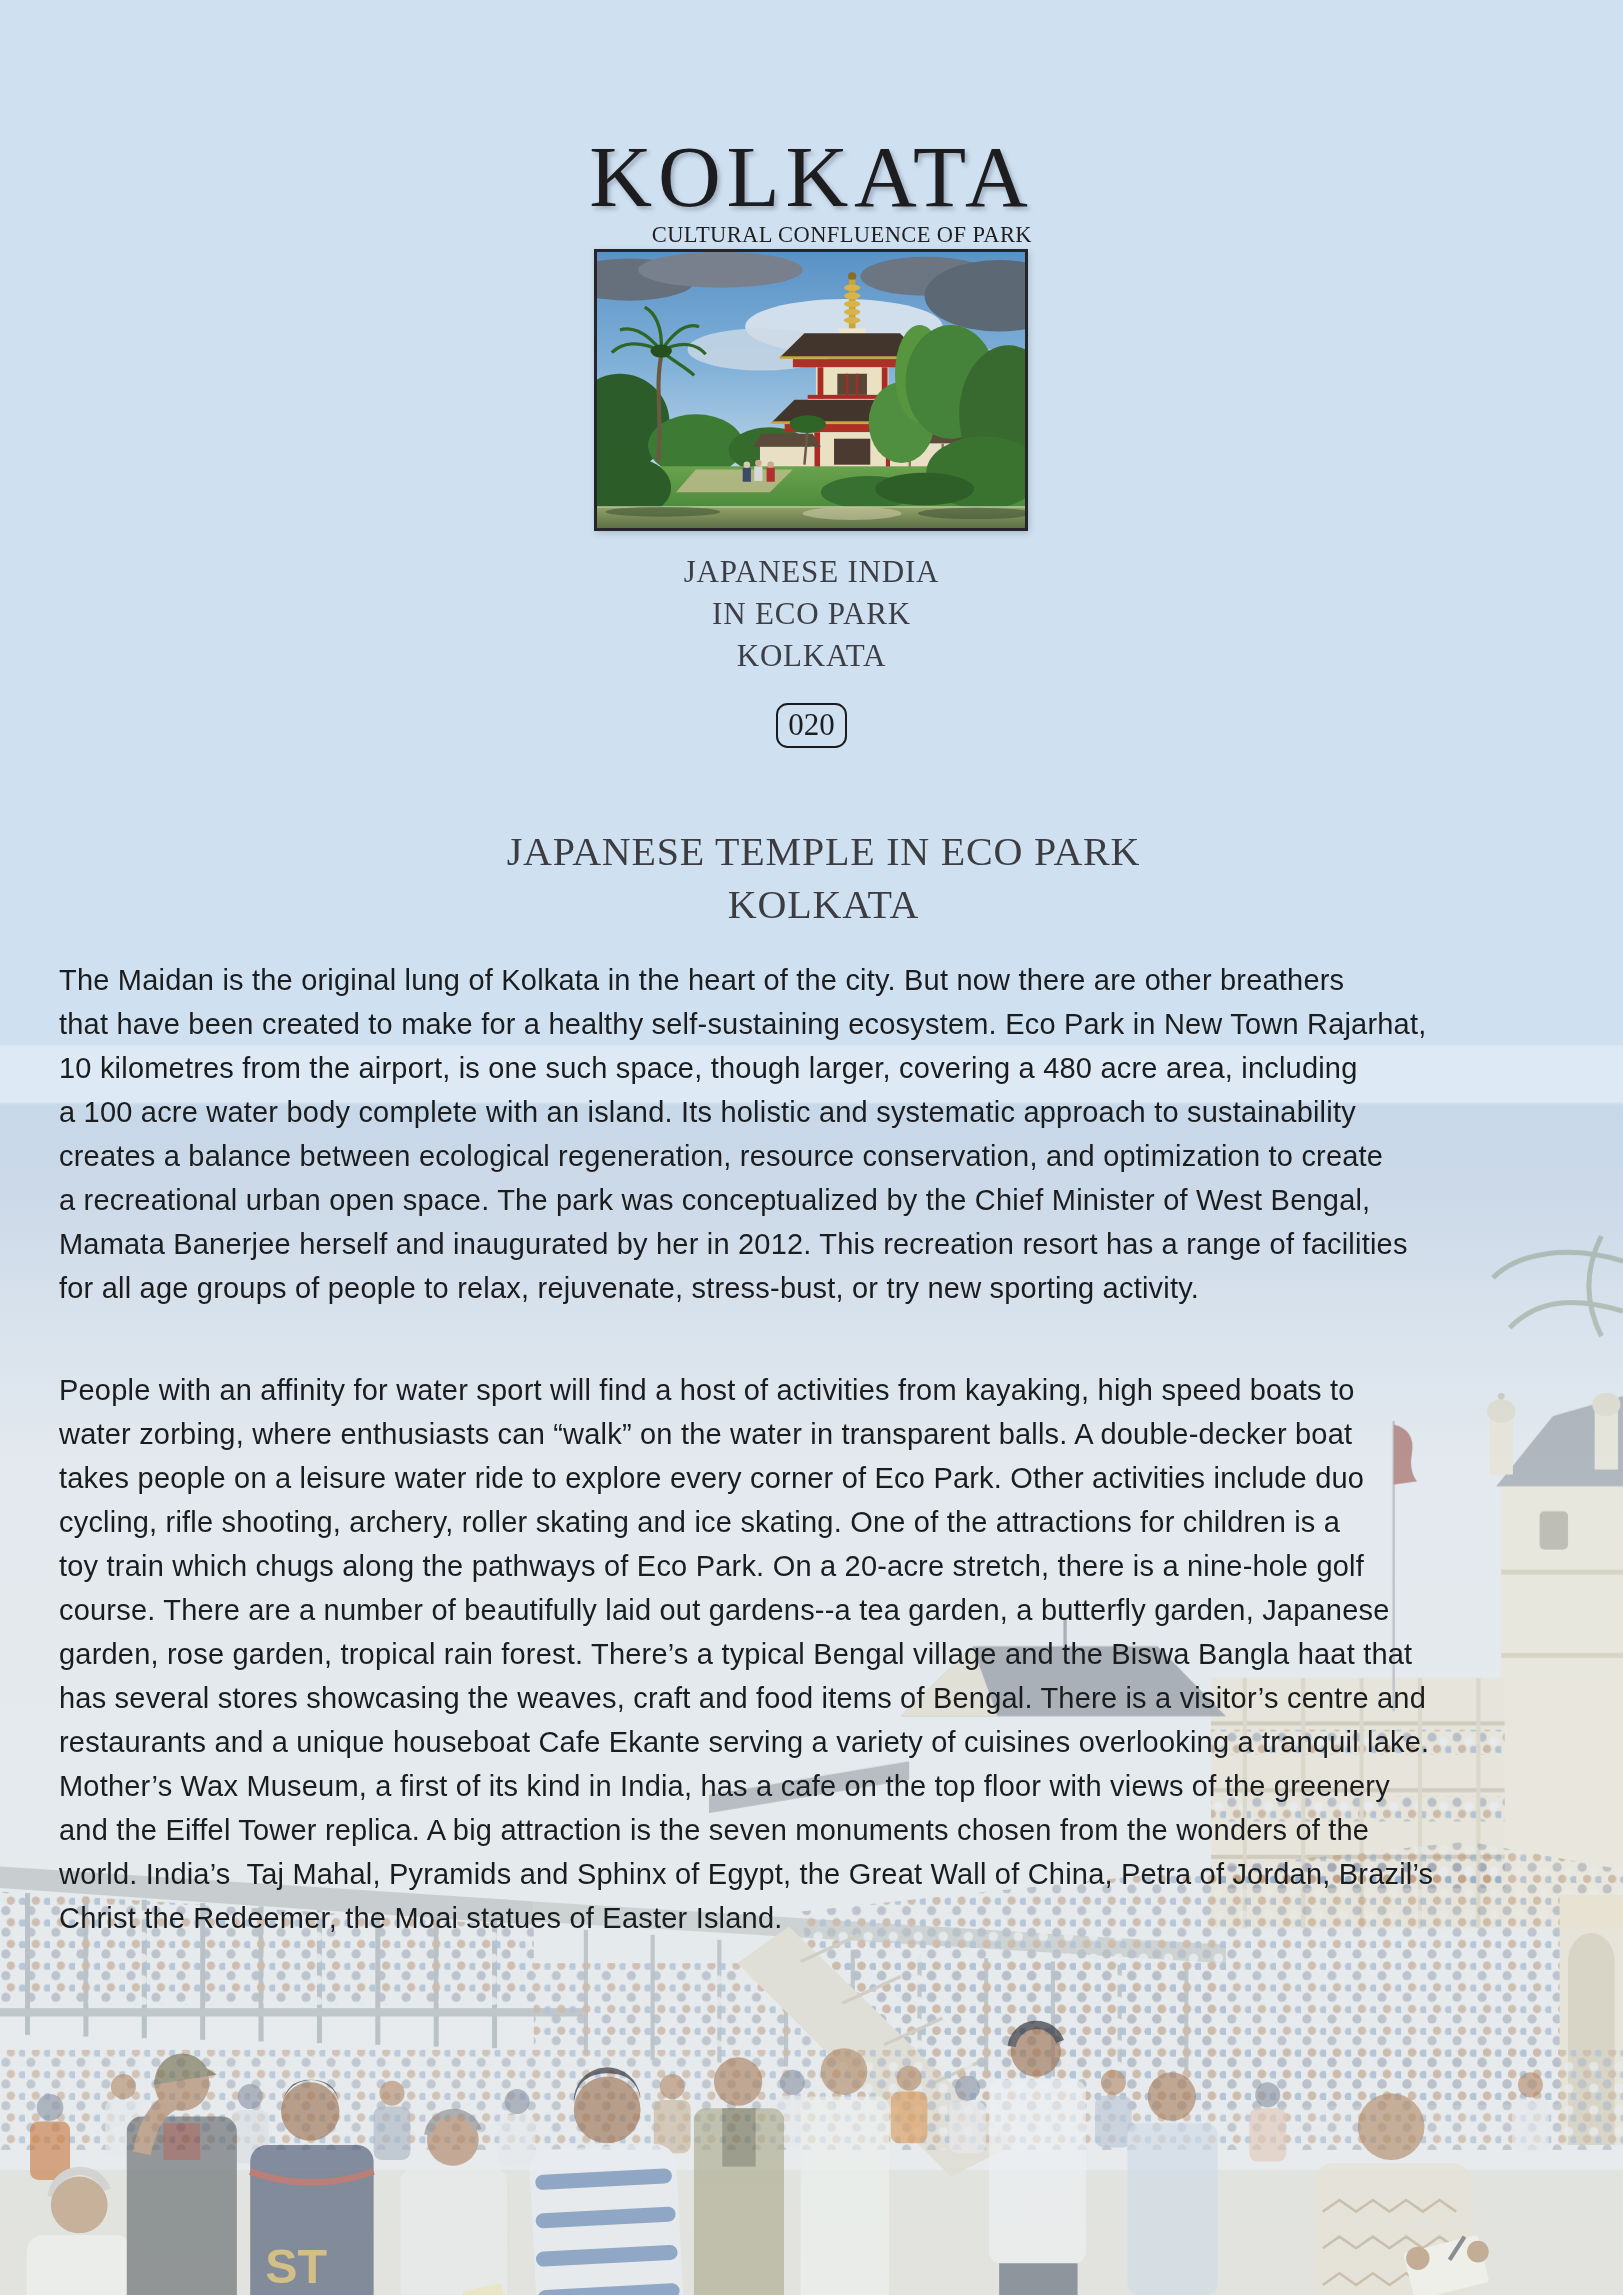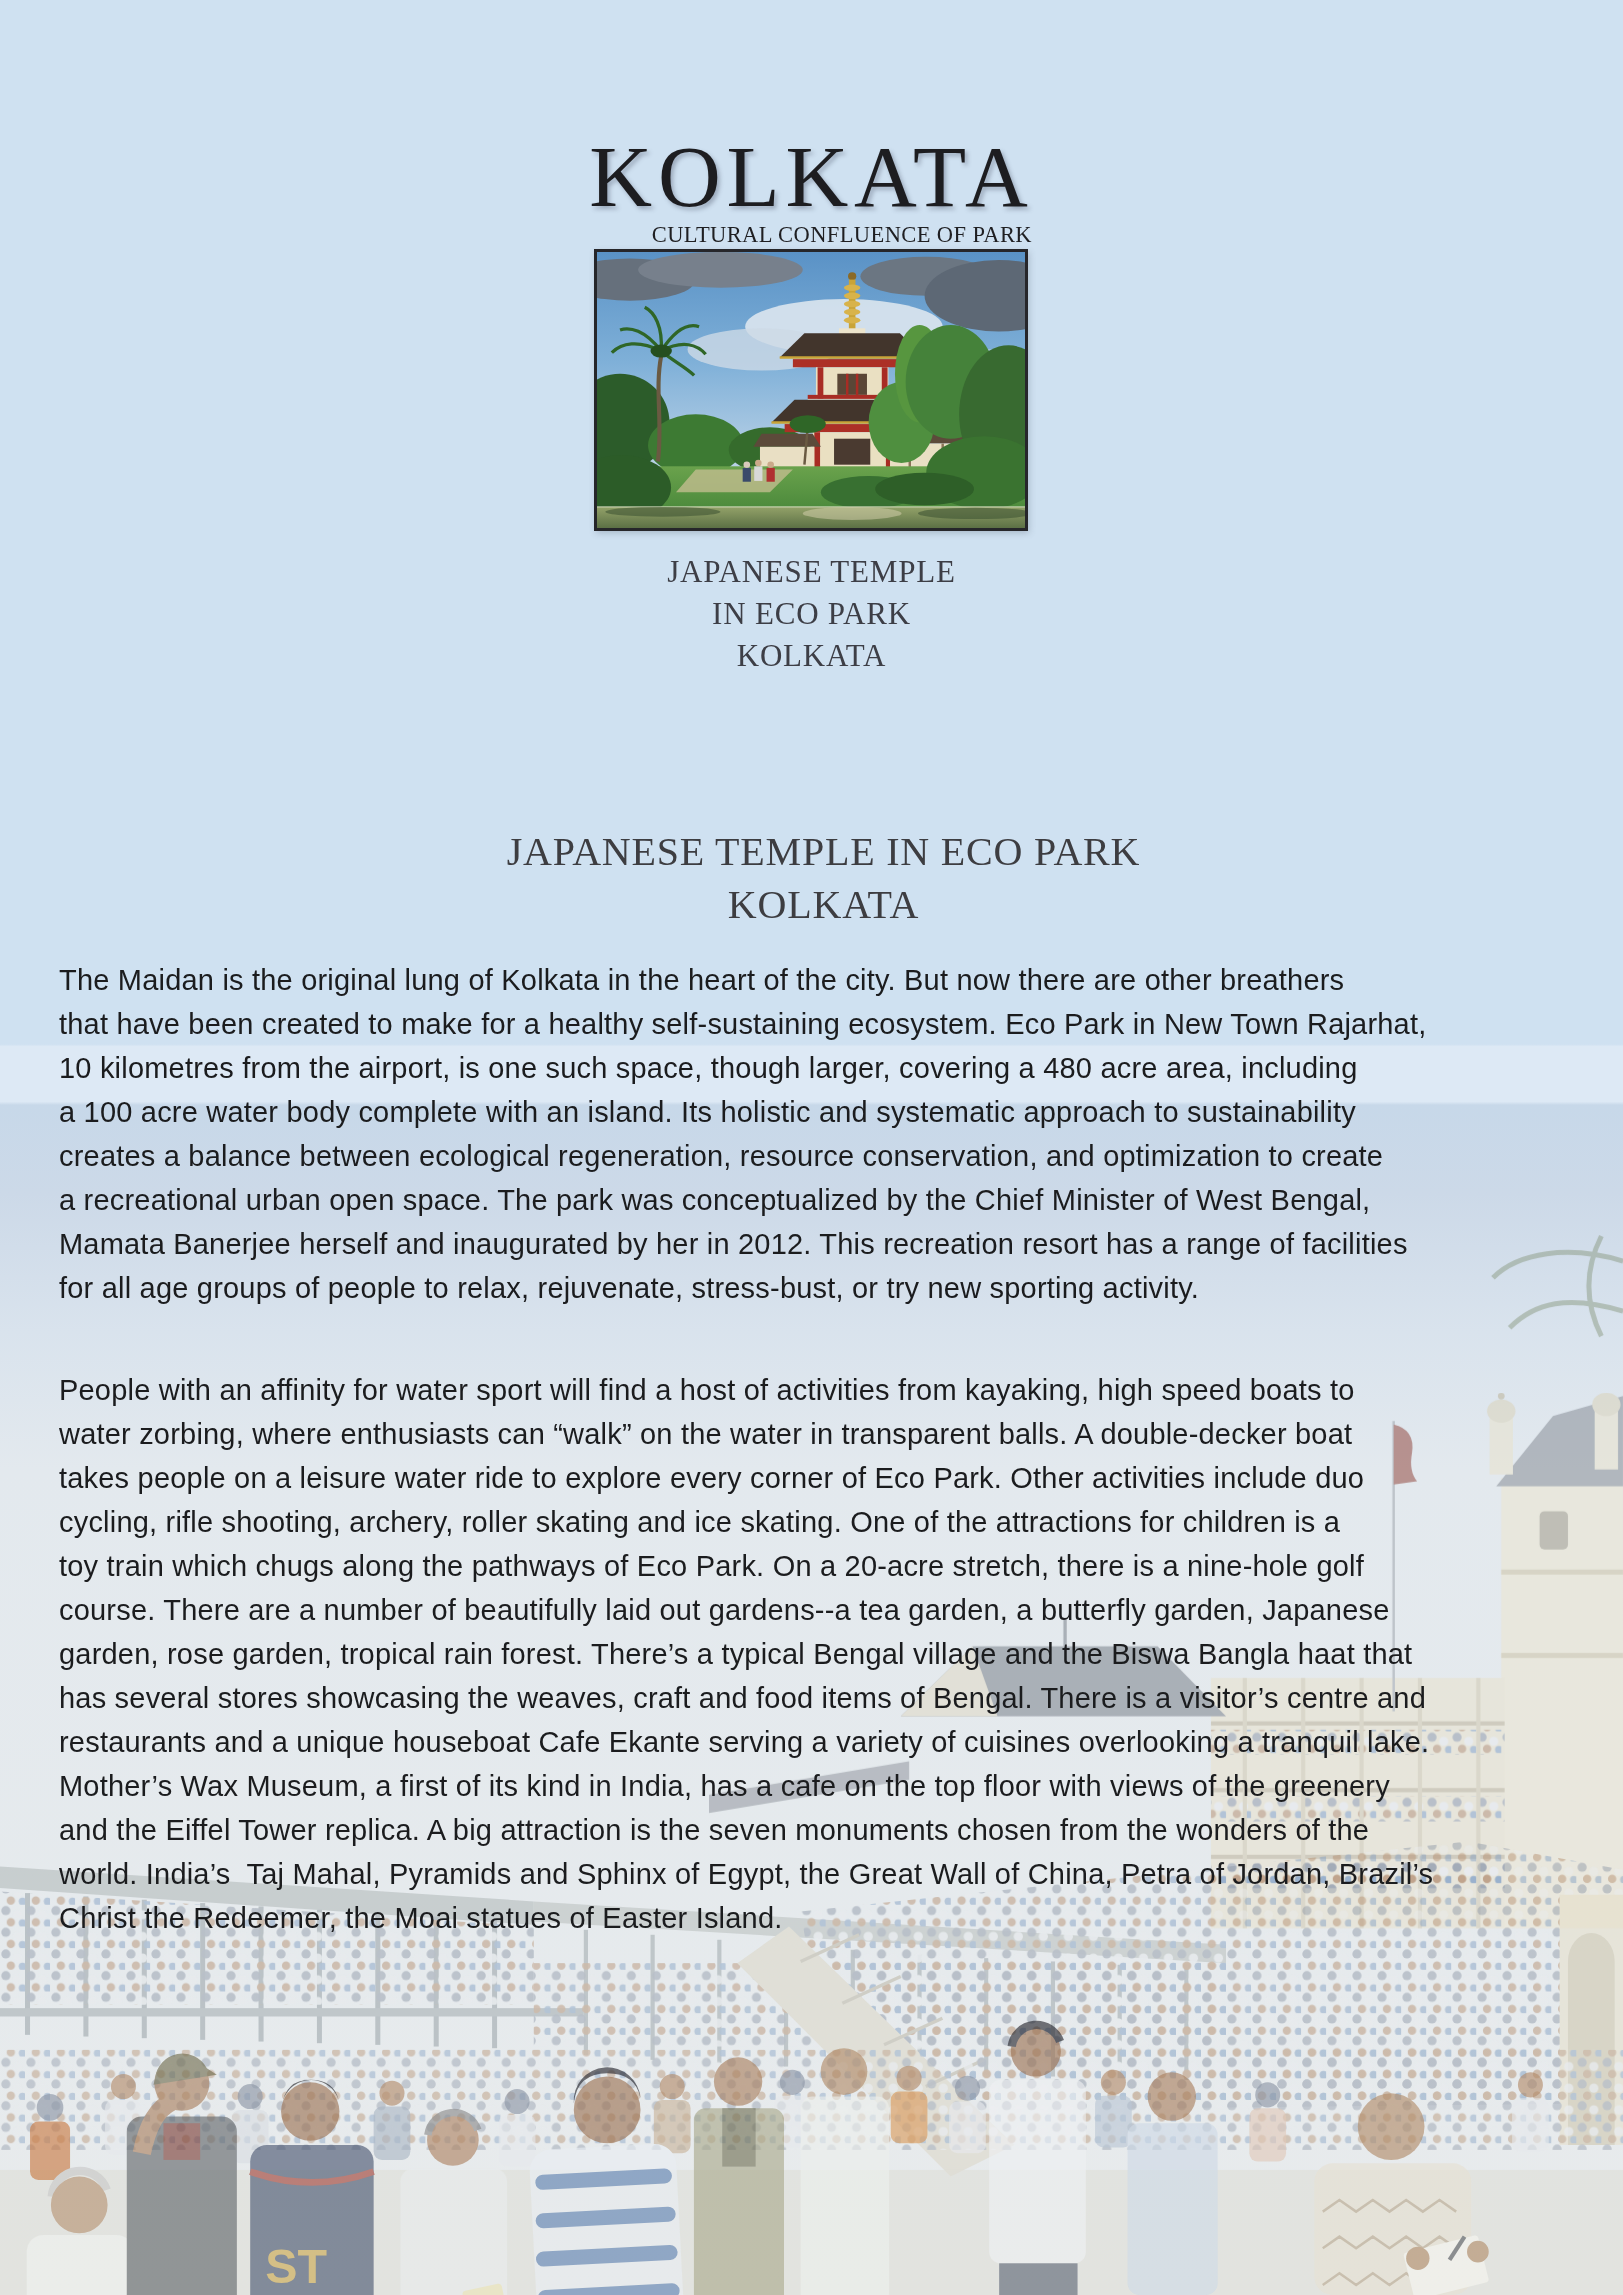--- a/index.html
+++ b/index.html
@@ -358,24 +358,27 @@
       <ellipse cx="30" cy="290" rx="60" ry="40" fill="#2c5c28"></ellipse>
 
       <rect x="0" y="314" width="520" height="26" fill="url(#pond)"></rect>
       <line x1="0" y1="314" x2="520" y2="314" stroke="#e6e8d0" stroke-width="1.5" opacity=".7"></line>
       <ellipse cx="310" cy="322" rx="60" ry="8" fill="#d8d2b0" opacity=".5"></ellipse>
       <ellipse cx="80" cy="320" rx="70" ry="6" fill="#3f5534" opacity=".6"></ellipse>
       <ellipse cx="460" cy="322" rx="70" ry="7" fill="#3f5534" opacity=".6"></ellipse>
     </svg>
   </figure>
 
-  <div class="caption">JAPANESE TEMPLE
+  <div class="caption">JAPANESE INDIA
 IN ECO PARK
 KOLKATA</div>
 
+  <div class="badge-wrap">
+    <span class="badge">020</span>
+  </div>
 
   <h1 class="heading">JAPANESE TEMPLE IN ECO PARK
 KOLKATA</h1>
 
   <div class="body">
     <p class="para">The Maidan is the original lung of Kolkata in the heart of the city. But now there are other breathers
 that have been created to make for a healthy self-sustaining ecosystem. Eco Park in New Town Rajarhat,
 10 kilometres from the airport, is one such space, though larger, covering a 480 acre area, including
 a 100 acre water body complete with an island. Its holistic and systematic approach to sustainability
 creates a balance between ecological regeneration, resource conservation, and optimization to create

